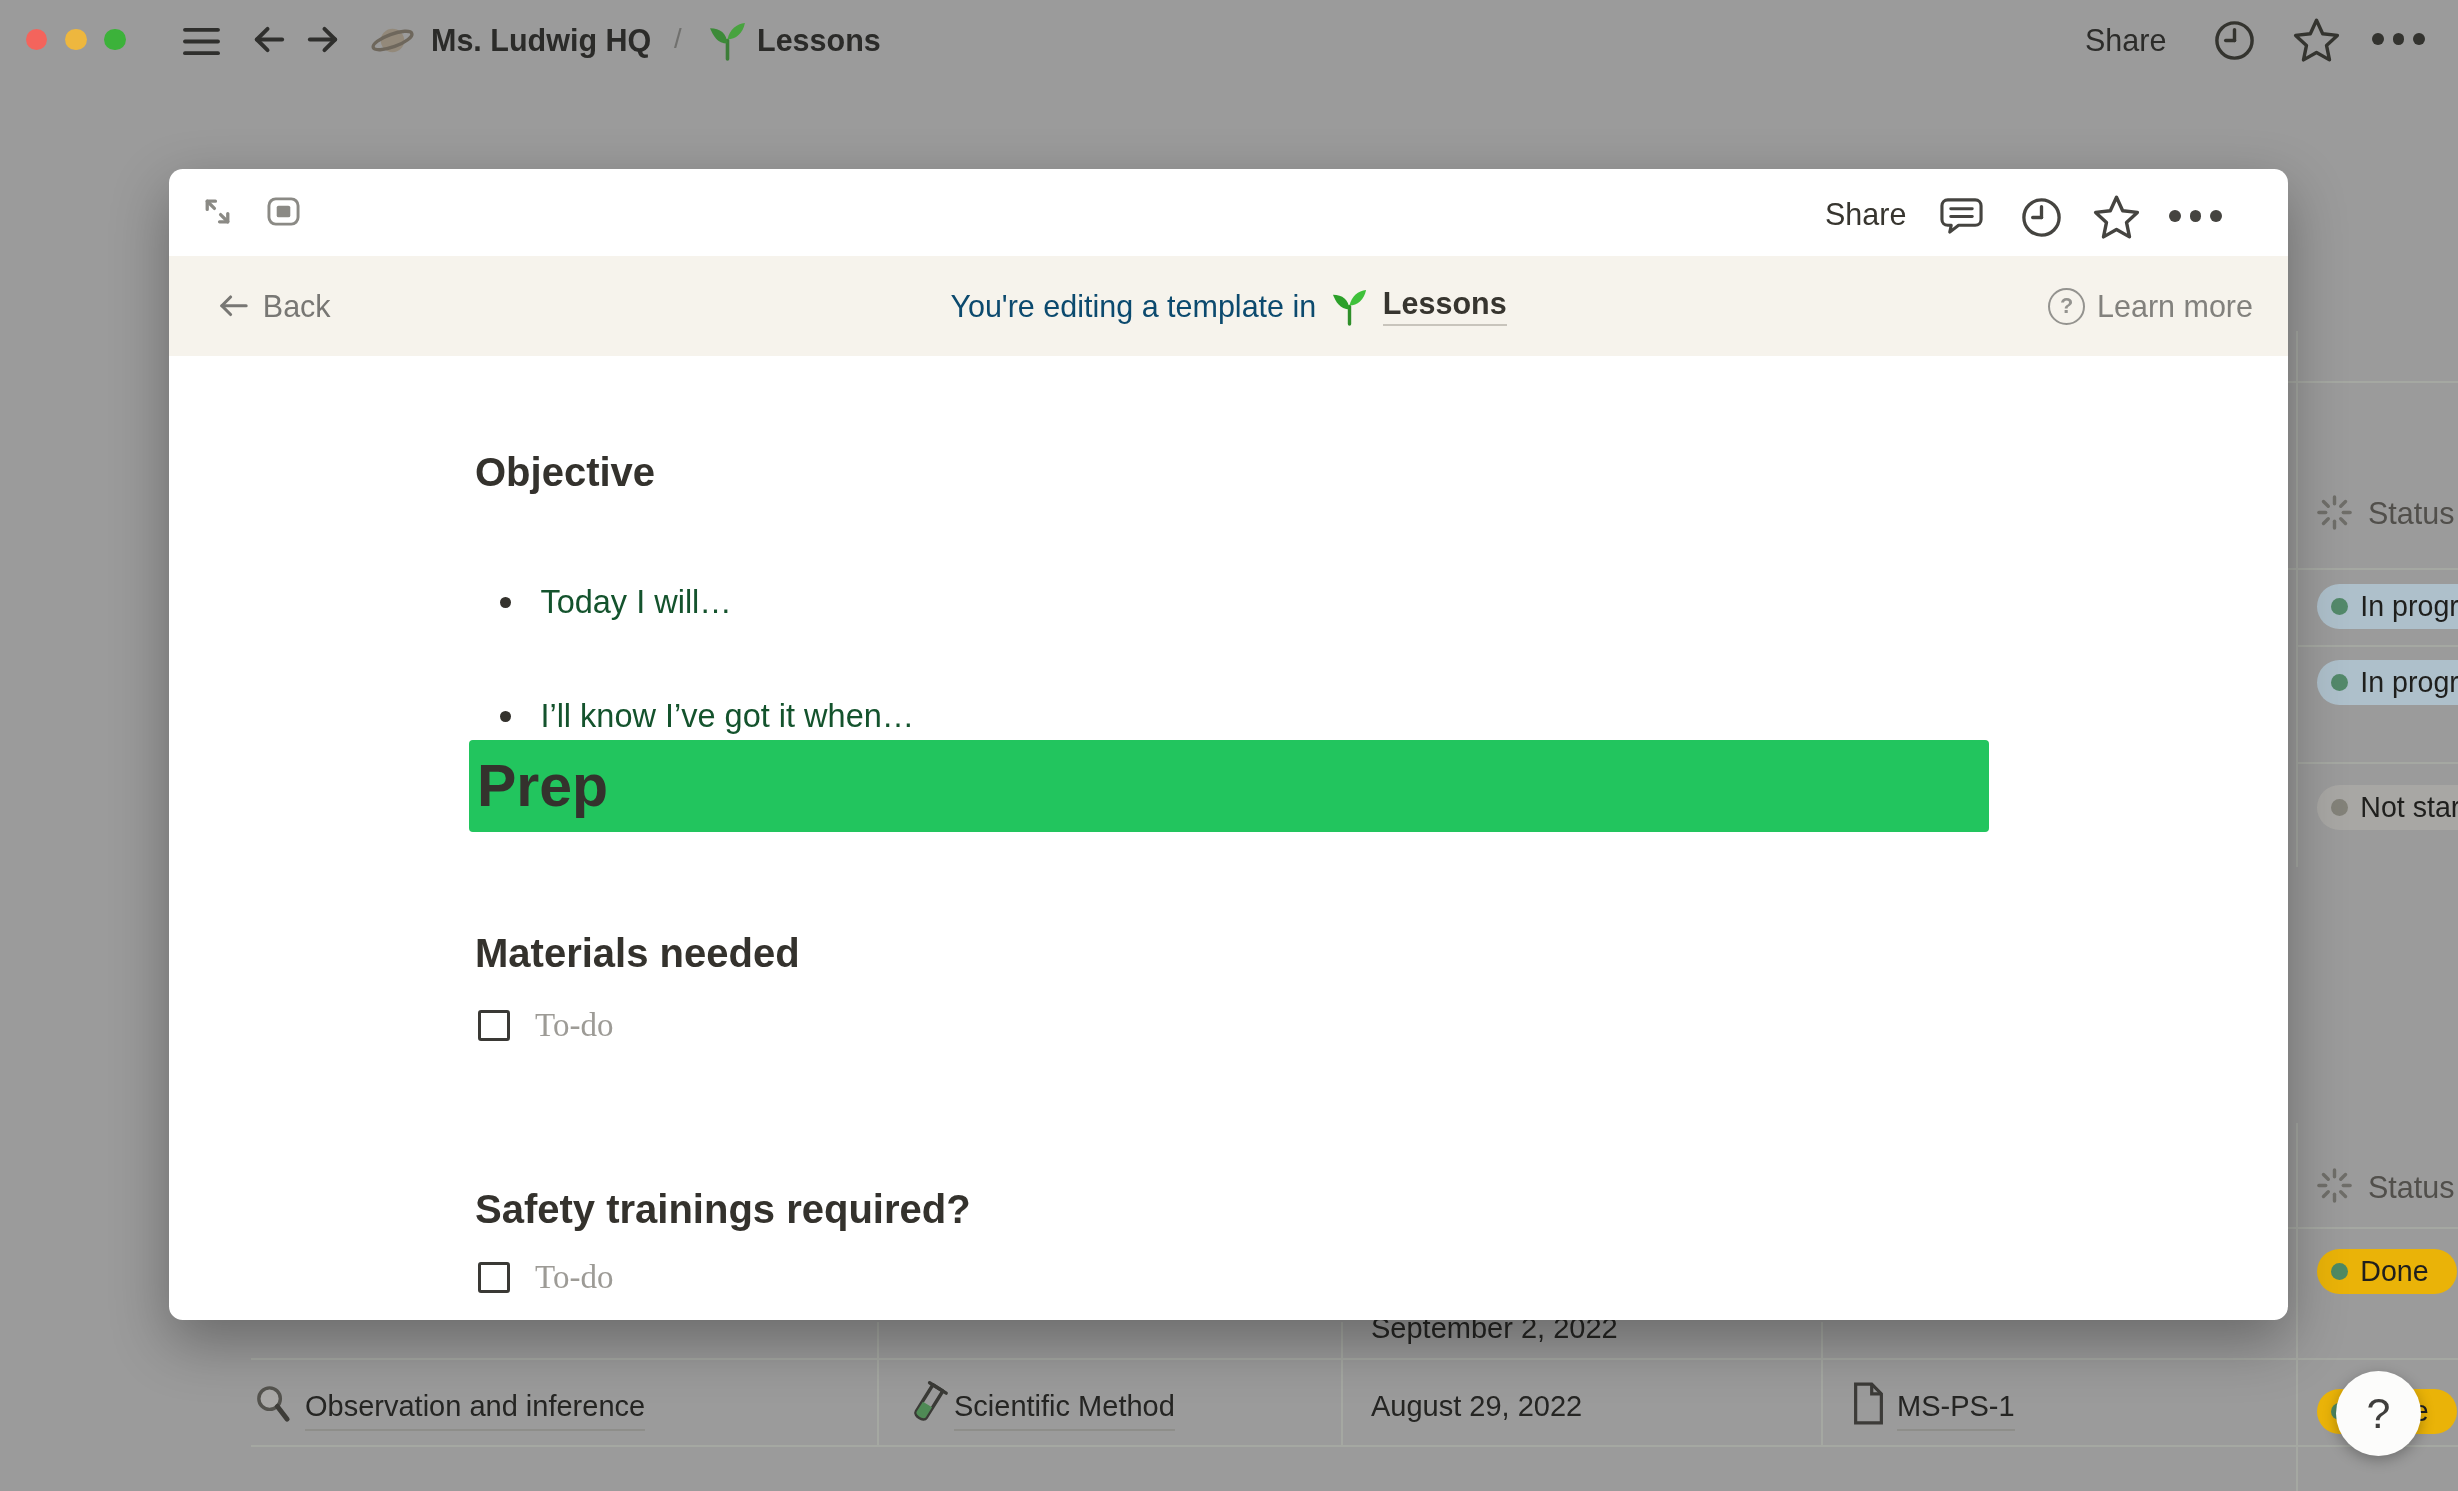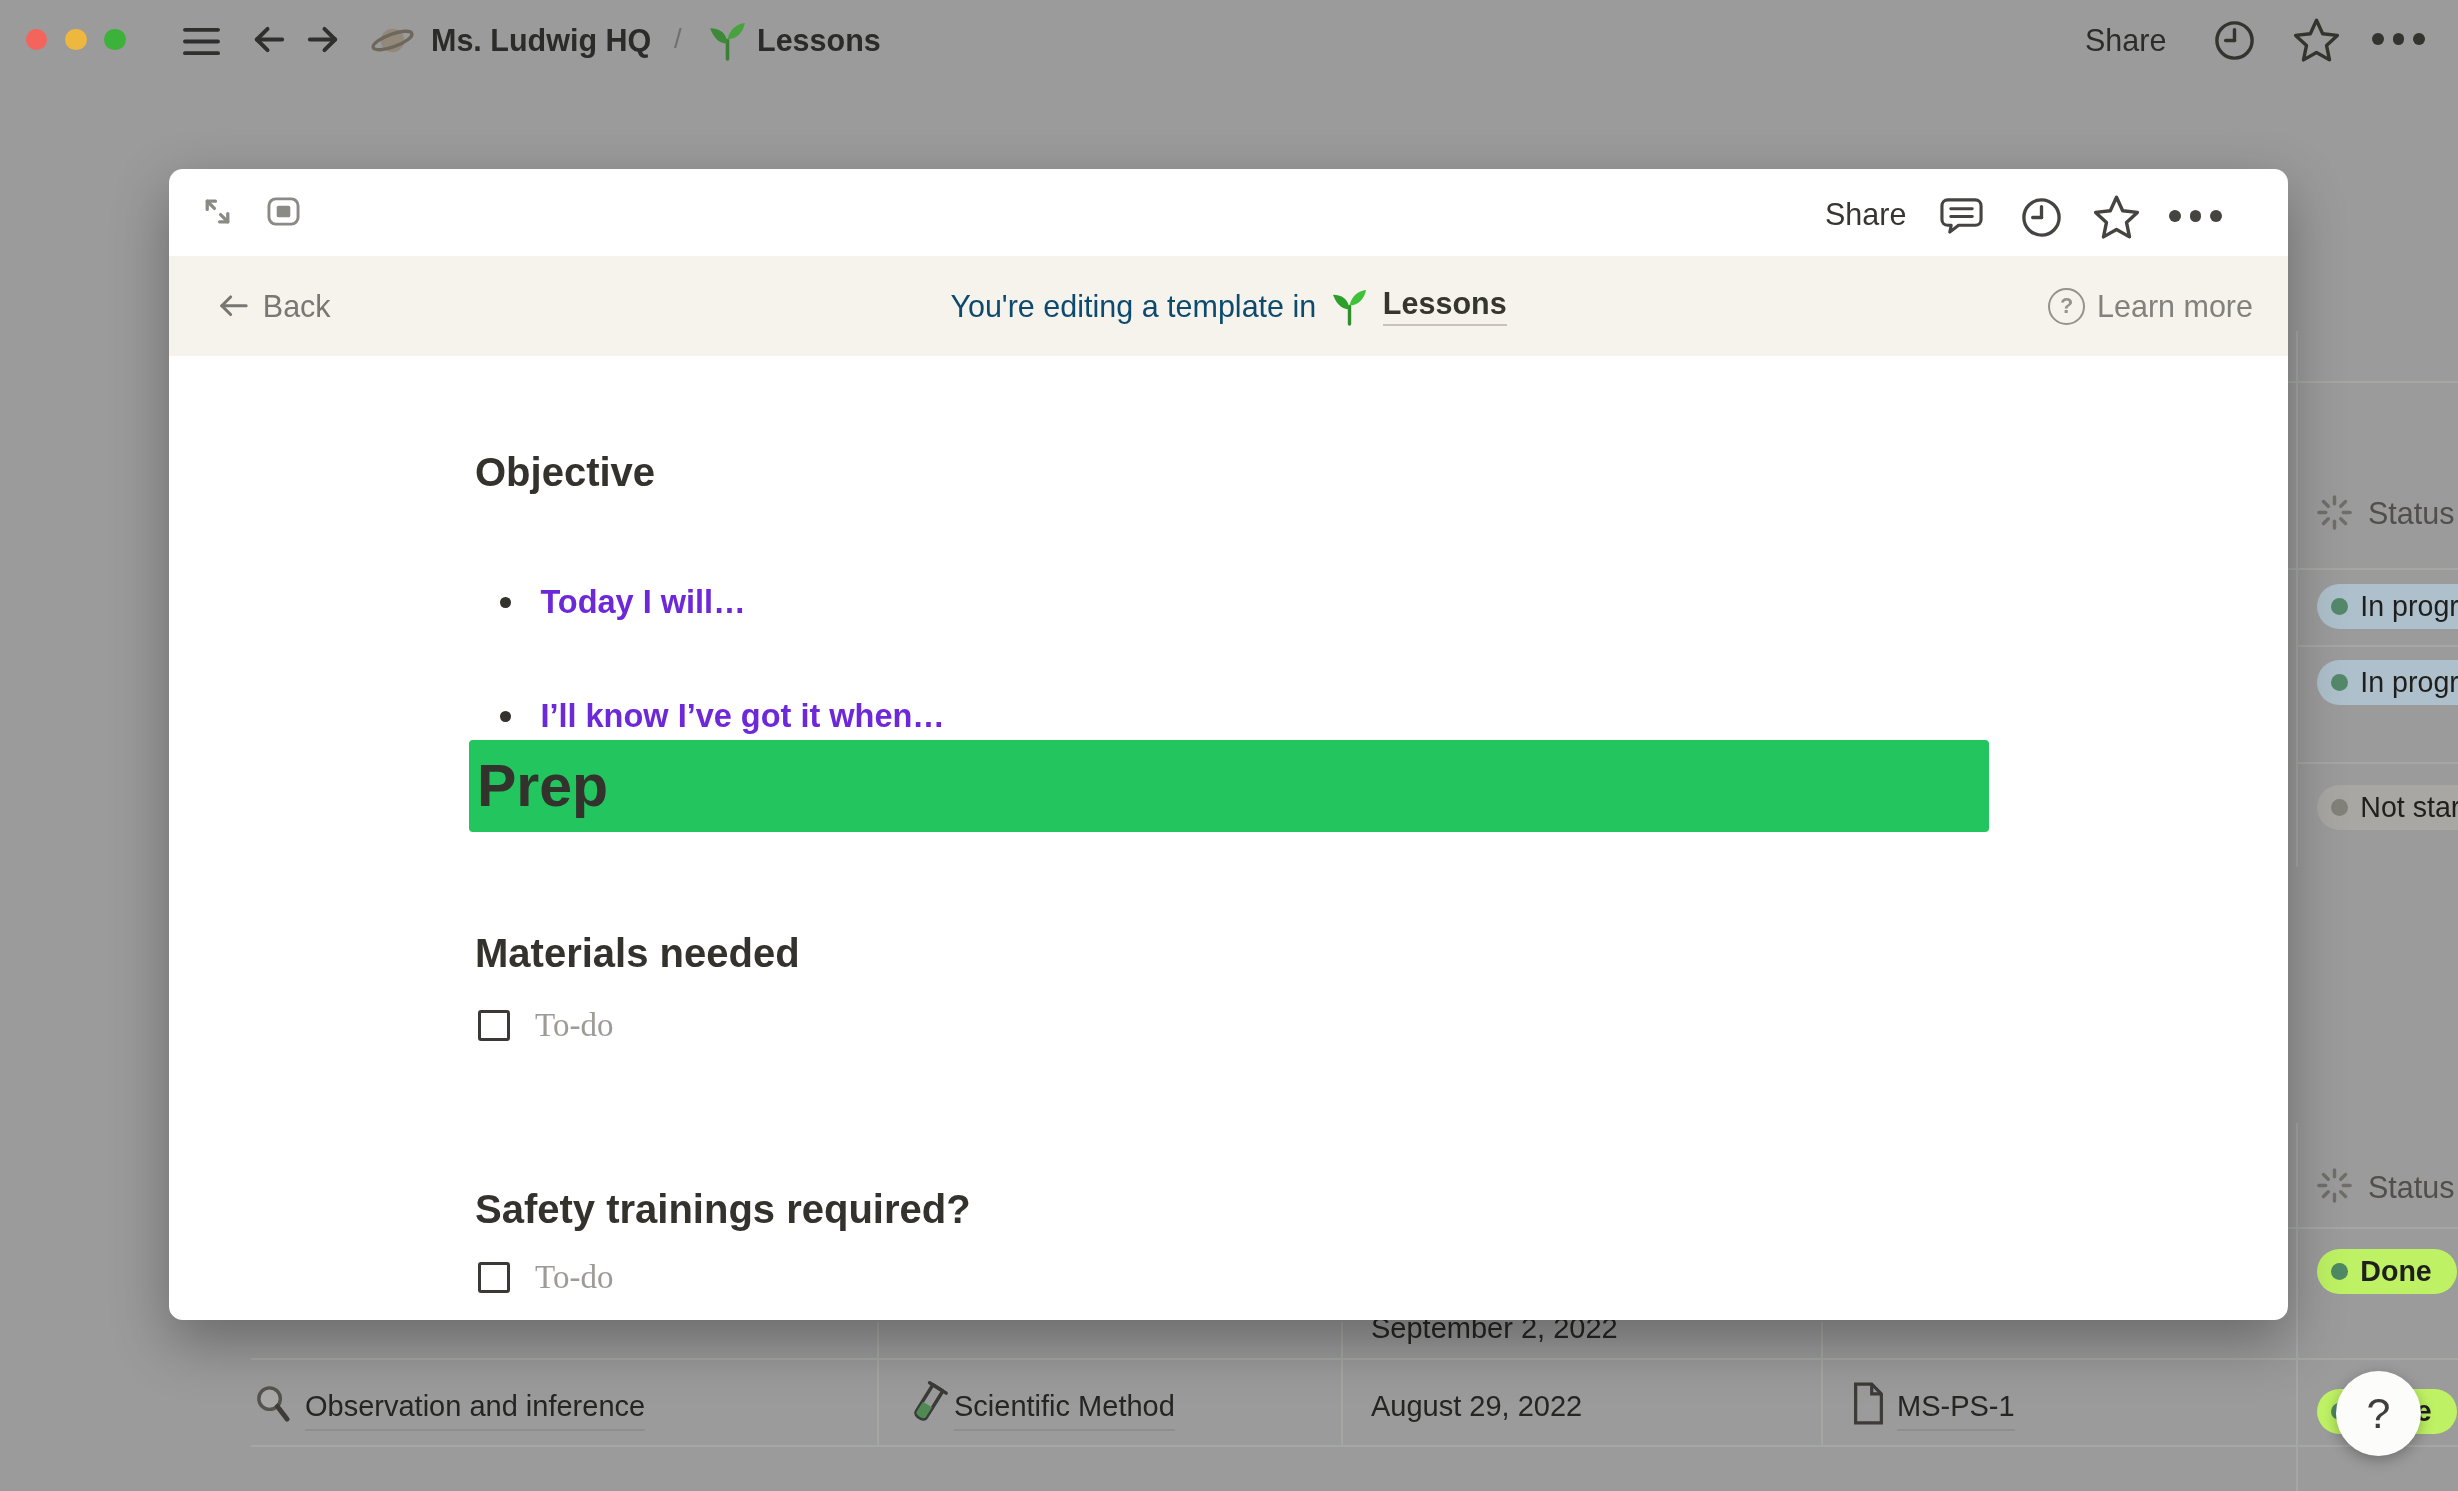--- a/index.html
+++ b/index.html
@@ -25,21 +25,21 @@
   
   .bgline{background:#a5a8a2;}
   .bg-header-text{font-size:30.5px;color:#514f4b;font-weight:400;}
   .pill{display:inline-flex;align-items:center;height:45px;border-radius:22.7px;padding:0 17.7px 0 13.8px;box-sizing:border-box;}
   .pill .dot{width:17.7px;height:17.7px;border-radius:50%;margin-right:11.8px;flex:0 0 auto;}
   .pill span{font-size:28.6px;color:#1f1f1d;white-space:nowrap;}
   .pill.inprog{background:#aec0cb;width:248px;}
   .pill.inprog .dot{background:#53896a;}
   .pill.notstarted{background:#a8a7a4;width:248px;}
   .pill.notstarted .dot{background:#838279;}
-  .pill.done{background:#bef264;width:140px;font-weight:bold;}
+  .pill.done{background:#eab308;width:140px;}
   .pill.done .dot{background:#4f8a63;}
   .bgrow-text{font-size:29px;line-height:39px;color:#252523;}
   .bglink{border-bottom:2px solid #8e8e8a;padding-bottom:3px;}
   .help-btn{
     left:2336px;top:1371px;width:85px;height:85px;border-radius:50%;
     background:#fcfcfb;box-shadow:0 3.9px 13.8px rgba(0,0,0,.28);
     display:flex;align-items:center;justify-content:center;
     font-size:43px;color:#3f3e3c;z-index:30;
   }
 
@@ -56,21 +56,21 @@
   .banner-msg{font-size:30.5px;color:#0c4a6e;}
   .banner-target{font-size:30.5px;color:#37352f;font-weight:600;border-bottom:2px solid #c8c4bc;padding-bottom:3px;}
   .banner-learn{right:35px;top:0;height:100px;display:flex;align-items:center;gap:11.8px;font-size:30.5px;color:#82817d;}
   .qcircle{width:33px;height:33px;border-radius:50%;border:2.5px solid #94938f;color:#94938f;
            display:flex;align-items:center;justify-content:center;font-size:21.7px;font-weight:600;}
 
   .h3{font-size:40px;font-weight:700;color:#34322d;line-height:51px;}
   .objective{left:306px;top:278px;}
   .bullet-row{left:331px;display:flex;align-items:center;gap:29.6px;}
   .bullet-row .bdot{width:10.8px;height:10.8px;border-radius:50%;background:#34322d;flex:0 0 auto;}
-  .bullet-row .btext{font-size:32.5px;font-weight:700;color:#6d28d9;line-height:51px;}
+  .bullet-row .btext{font-size:32.5px;font-weight:400;color:#14532d;line-height:51px;}
   .b1{top:408px;} .b2{top:522px;}
   .prep-block{left:300px;top:571px;width:1520px;height:92px;background:#22c55e;border-radius:3.9px;}
   .prep-text{left:7.9px;top:0;font-size:59px;font-weight:700;color:#34322d;line-height:92px;}
   .materials{left:306px;top:759px;}
   .safety{left:306px;top:1015px;}
   .todo-row{left:309px;display:flex;align-items:center;gap:25.6px;height:39px;font-family:Liberation Serif, serif;}
   .t1{top:837px;} .t2{top:1089px;}
   .checkbox{width:31.5px;height:31.5px;border:3.4px solid #3a3935;border-radius:3px;background:#fff;box-sizing:border-box;flex:0 0 auto;}
   .todo-label{font-size:33px;color:#9d9b96;line-height:39px;}
 </style>

